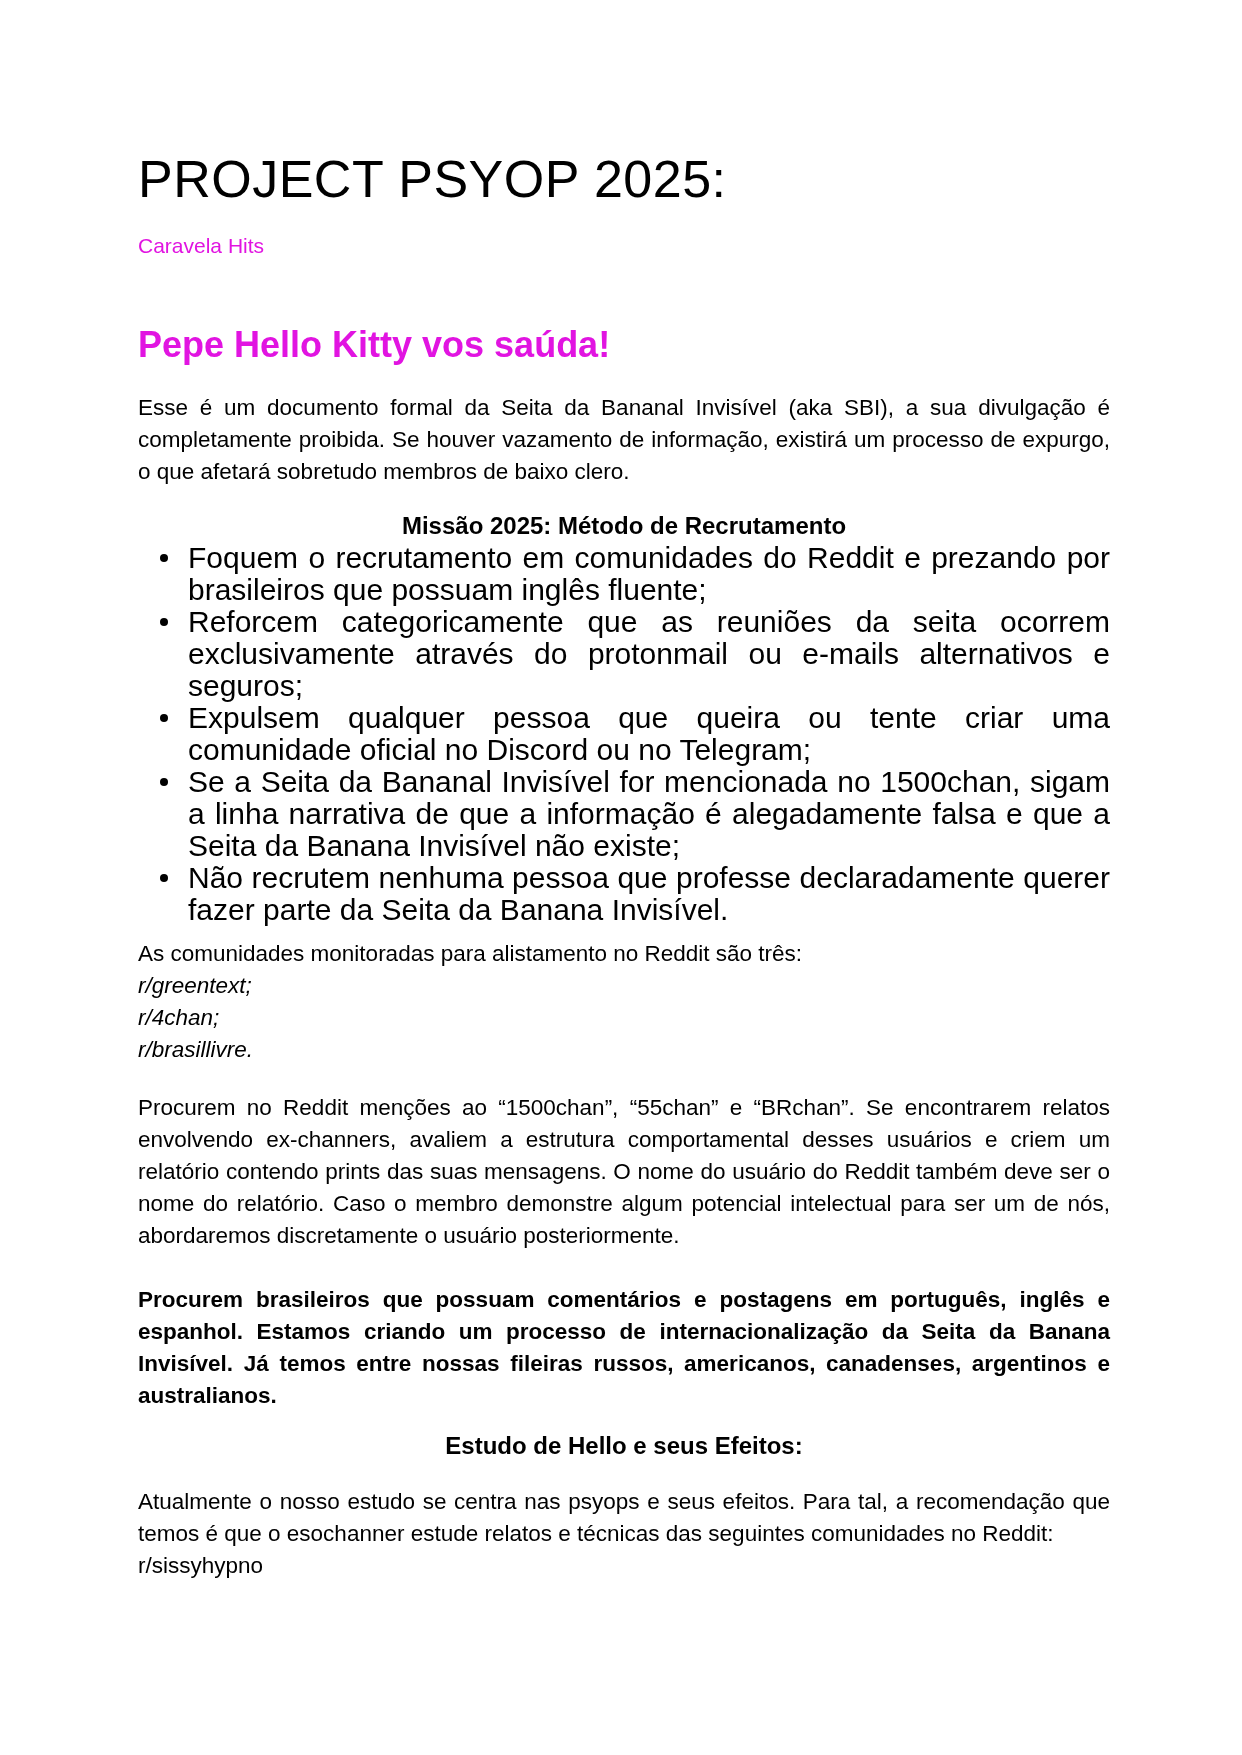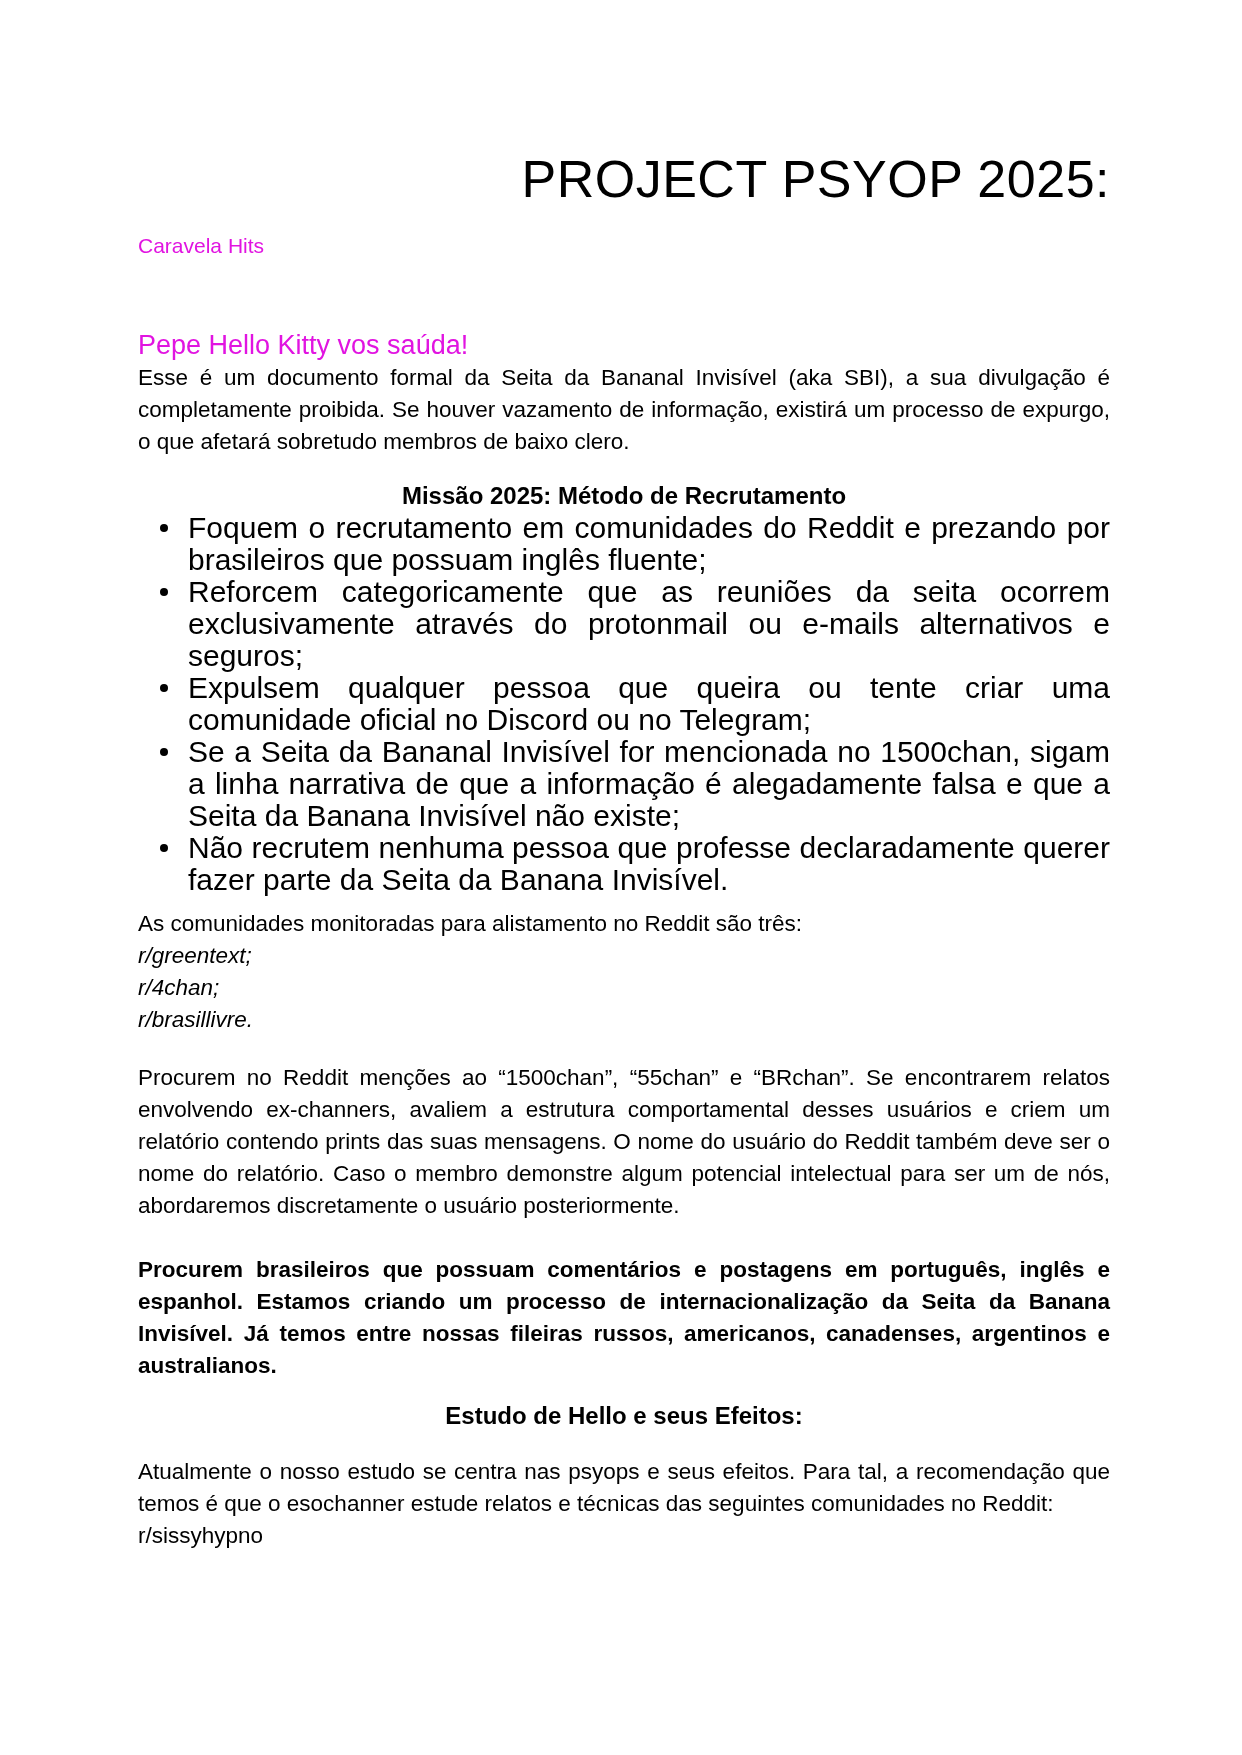--- a/index.html
+++ b/index.html
@@ -19,56 +19,56 @@
   }
   .page {
     width: 1242px;
     height: 1755px;
     padding: 148px 132px 0 138px;
   }
   .doc-title {
     font-size: 52px;
     line-height: 62px;
     font-weight: 400;
-    text-align: right;
+    text-align: left;
     margin: 0;
     letter-spacing: 0.5px;
   }
   .doc-subtitle {
     font-size: 21px;
     line-height: 36px;
     font-weight: 400;
     text-align: left;
     color: var(--magenta);
     margin: 18px 0 0 0;
   }
   .greeting {
-    font-size: 27px;
+    font-size: 36px;
     line-height: 34px;
-    font-weight: 400;
+    font-weight: 700;
     color: var(--magenta);
     margin: 64px 0 0 0;
   }
   .body-text {
     font-size: 22.5px;
     line-height: 32px;
     margin: 0;
   }
   .just {
     text-align: justify;
     text-justify: inter-word;
   }
   .sec-heading {
     font-size: 24px;
     line-height: 32px;
     font-weight: 700;
     text-align: center;
     margin: 0;
   }
-  .mt-intro    { }
+  .mt-intro    { margin-top: 30px; }
   .mt-h1       { margin-top: 22px; text-align: center; }
   .mt-bullets  { margin-top: 34px; }
   .mt-comms    { margin-top: 12px; }
   .mt-reddit   { margin-top: 26px; }
   .mt-bras     { margin-top: 32px; font-weight: bold; }
   .mt-h2       { margin-top: 18px; }
   .mt-atual    { margin-top: 24px; }
   ul.bullet-list {
     list-style: none;
     margin: 0;

